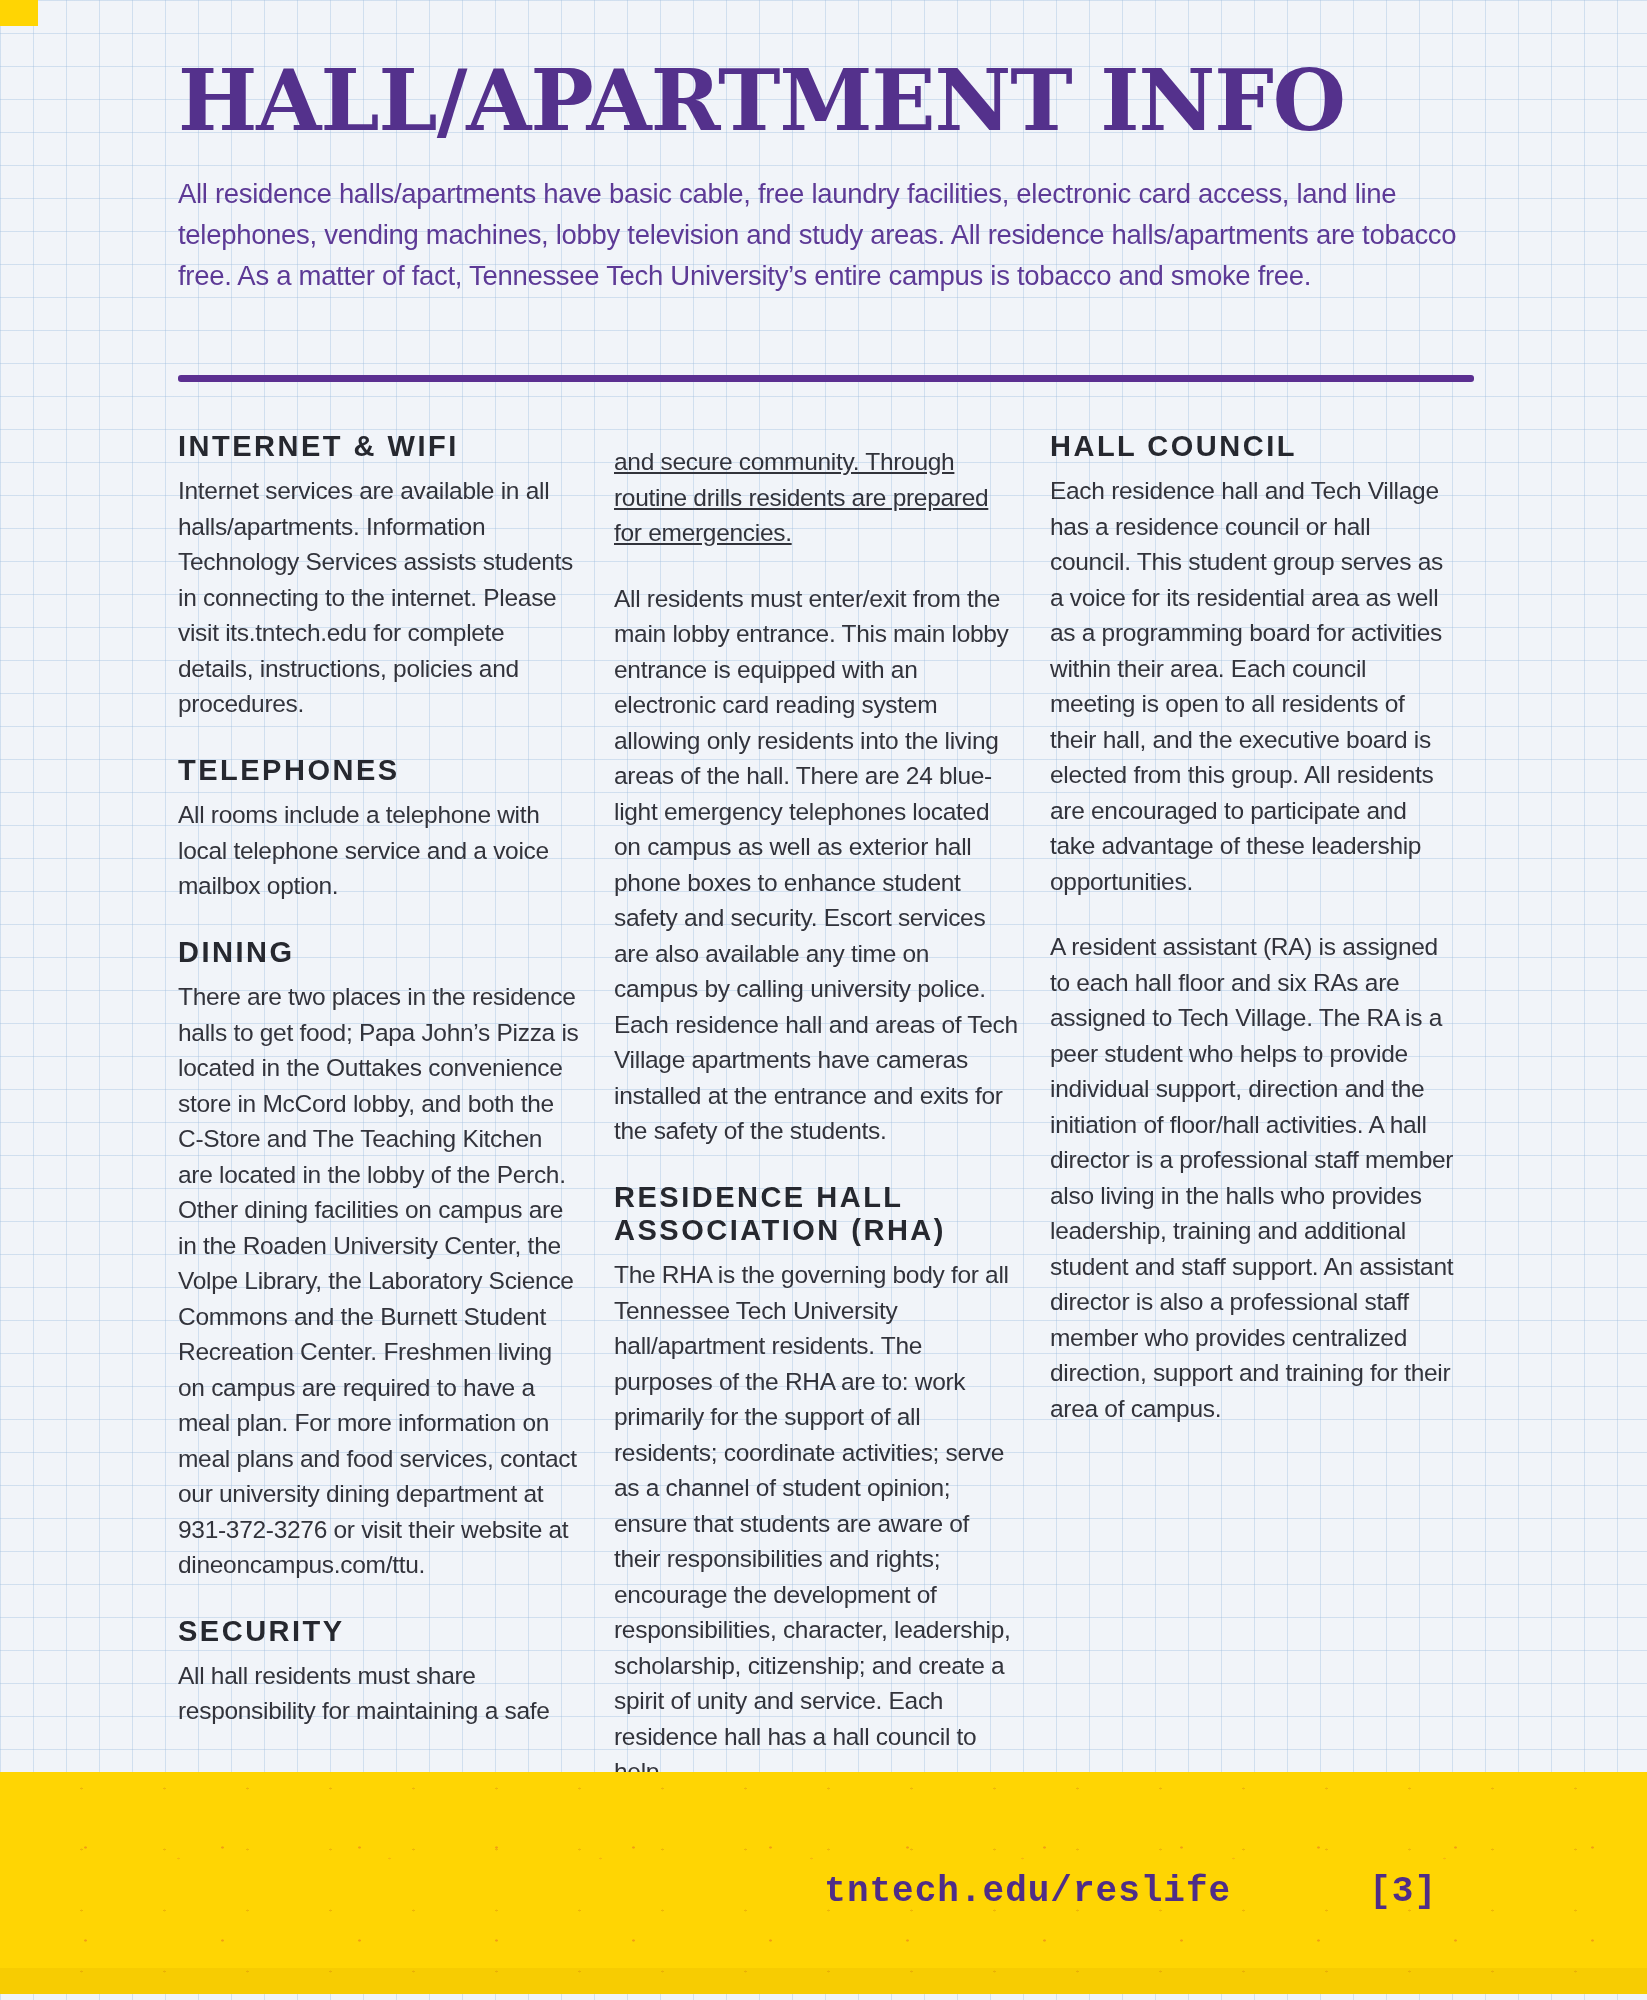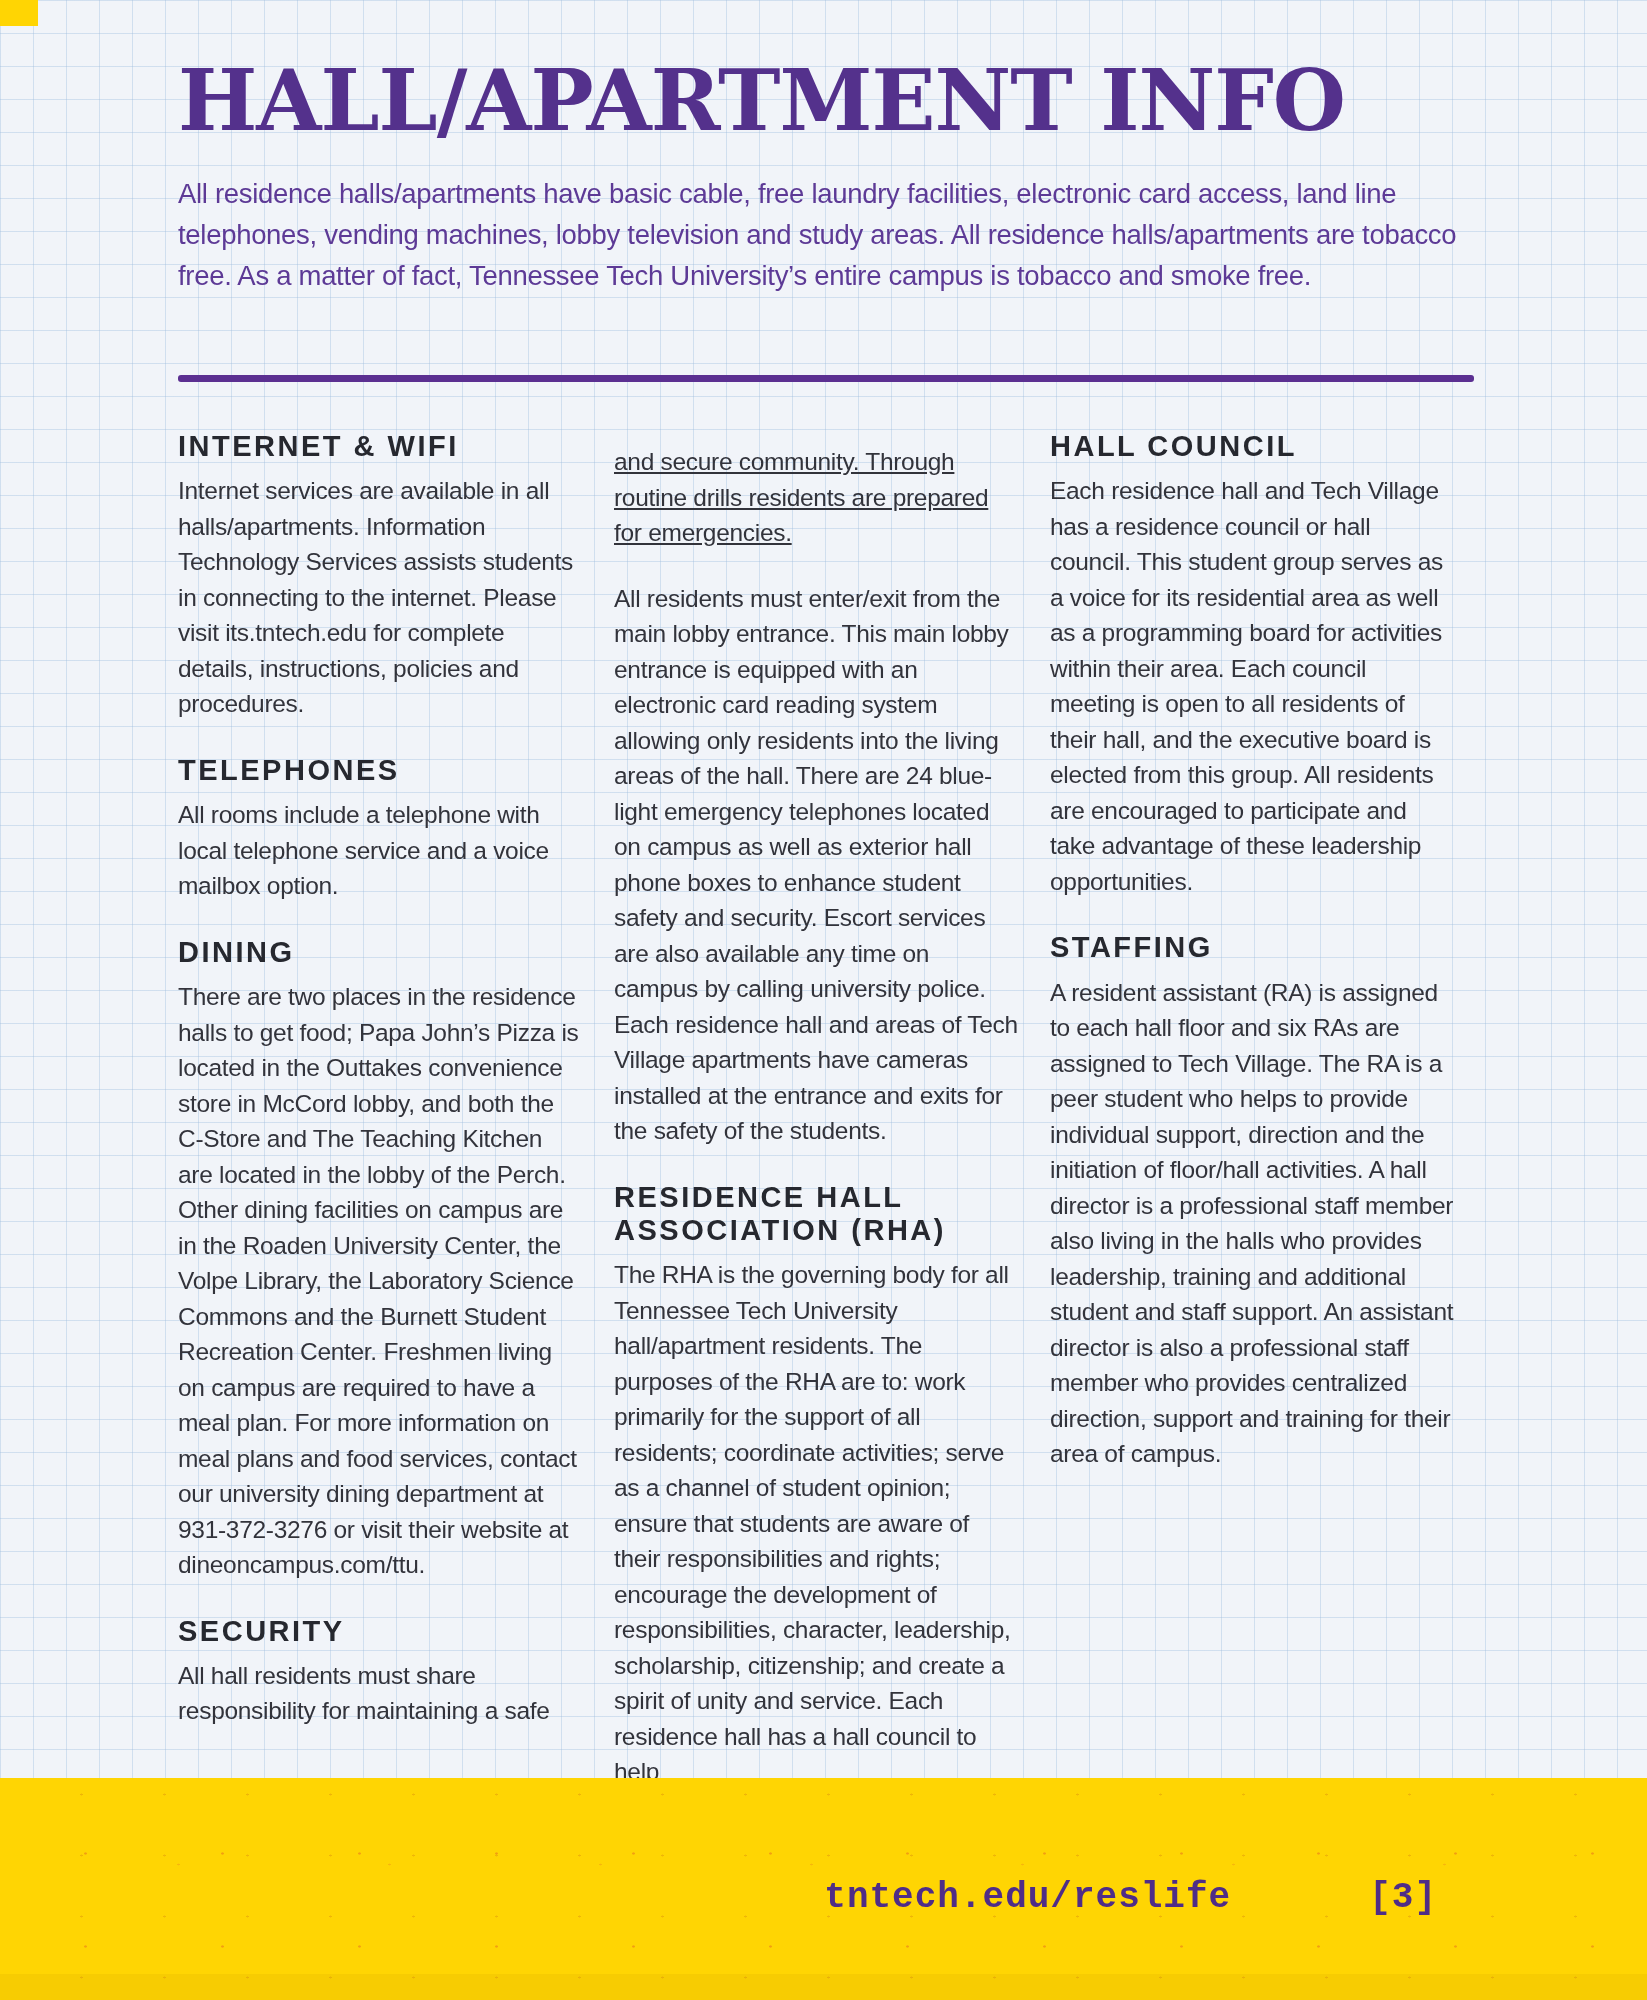--- a/index.html
+++ b/index.html
@@ -45,21 +45,21 @@
     font-weight:bold;color:#26282f;
   }
   .col h3.sec-head:first-child{margin-top:0;}
   p.body-para{
     margin:0 0 30px 0;
     font-size:24.5px;line-height:35.5px;letter-spacing:-0.3px;
     color:#32333b;
   }
   .col p.body-para:first-child{margin-top:14px;text-decoration:underline;}
   .footer{
-    position:absolute;left:0;right:0;bottom:0;height:222px;
+    position:absolute;left:0;right:0;bottom:6px;height:222px;
     background-color:#ffd503;
     background-image:
       radial-gradient(rgba(232,118,28,.55) 1.2px, transparent 2px),
       radial-gradient(rgba(232,118,28,.32) 1px, transparent 1.6px),
       radial-gradient(rgba(196,96,20,.28) 1px, transparent 1.7px);
     background-size:137px 93px, 211px 151px, 83px 61px;
     background-position:17px 29px, 73px 11px, 40px 47px;
   }
   .footer-row{
     position:absolute;right:210px;bottom:82px;
@@ -95,21 +95,20 @@
       </div>
       <div class="col">
         <p class="body-para">and secure community. Through routine drills residents are prepared for emergencies.</p>
         <p class="body-para">All residents must enter/exit from the main lobby entrance. This main lobby entrance is equipped with an electronic card reading system allowing only residents into the living areas of the hall. There are 24 blue-light emergency telephones located on campus as well as exterior hall phone boxes to enhance student safety and security. Escort services are also available any time on campus by calling university police. Each residence hall and areas of Tech Village apartments have cameras installed at the entrance and exits for the safety of the students.</p>
         <h3 class="sec-head">RESIDENCE HALL ASSOCIATION (RHA)</h3>
         <p class="body-para">The RHA is the governing body for all Tennessee Tech University hall/apartment residents. The purposes of the RHA are to: work primarily for the support of all residents; coordinate activities; serve as a channel of student opinion; ensure that students are aware of their responsibilities and rights; encourage the development of responsibilities, character, leadership, scholarship, citizenship; and create a spirit of unity and service. Each residence hall has a hall council to help</p>
       </div>
       <div class="col">
         <h3 class="sec-head">HALL COUNCIL</h3>
         <p class="body-para">Each residence hall and Tech Village has a residence council or hall council. This student group serves as a voice for its residential area as well as a programming board for activities within their area. Each council meeting is open to all residents of their hall, and the executive board is elected from this group. All residents are encouraged to participate and take advantage of these leadership opportunities.</p>
-        <h3 class="sec-head">STAFFING</h3>
         <p class="body-para">A resident assistant (RA) is assigned to each hall floor and six RAs are assigned to Tech Village. The RA is a peer student who helps to provide individual support, direction and the initiation of floor/hall activities. A hall director is a professional staff member also living in the halls who provides leadership, training and additional student and staff support. An assistant director is also a professional staff member who provides centralized direction, support and training for their area of campus.</p>
       </div>
     </div>
 </div>
 
 <div class="footer">
   <div class="footer-row">
     <span>tntech.edu/reslife</span>
     <span>[3]</span>
   </div>

